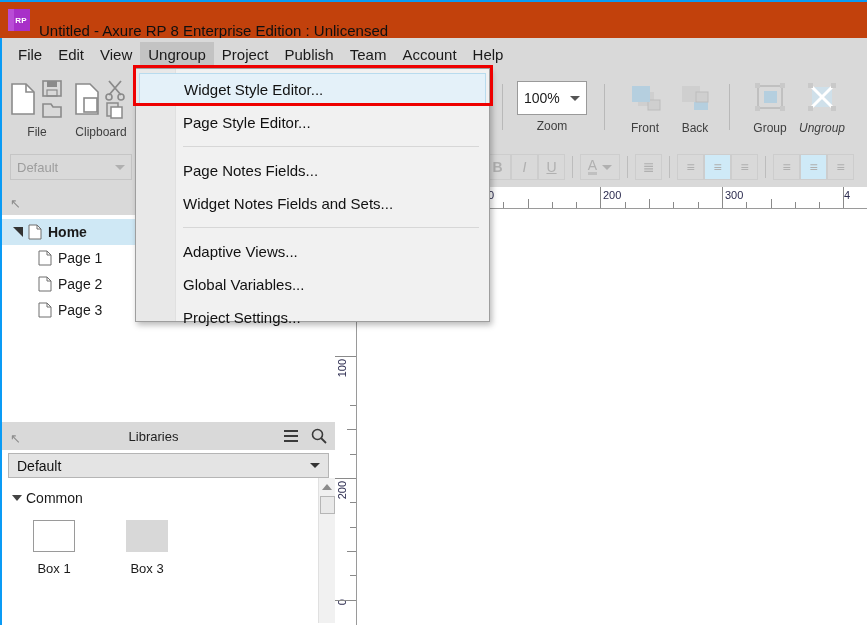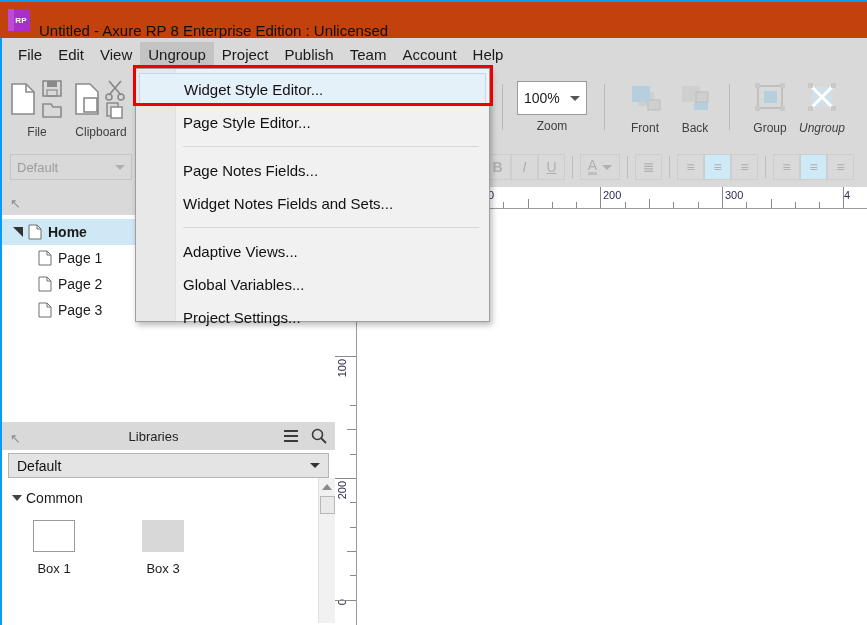--- a/index.html
+++ b/index.html
@@ -181,21 +181,21 @@
   .lib-group {
     display: flex; align-items: center; gap: 4px;
     padding: 12px 0 0 10px; font-size: 14px; color: #1a1a1a;
   }
   .chev-dn {
     width: 0; height: 0;
     border-left: 5px solid transparent;
     border-right: 5px solid transparent;
     border-top: 6px solid #444;
   }
-  .widget-row { display: flex; padding: 14px 0 0 22px; gap: 49px; }
+  .widget-row { display: flex; padding: 14px 0 0 22px; gap: 33px; }
   .widget-cell { width: 60px; text-align: center; }
   .widget-swatch { width: 42px; height: 32px; margin: 0 auto 9px auto; }
   .widget-name { font-size: 13px; color: #1a1a1a; }
   .lib-scroll {
     position: absolute; right: 0; top: 0; width: 17px; height: 145px;
     background: #f1f1f1; border-left: 1px solid #e0e0e0;
   }
   .sb-up {
     width: 0; height: 0; margin: 6px auto 0 auto;
     border-left: 5px solid transparent;

